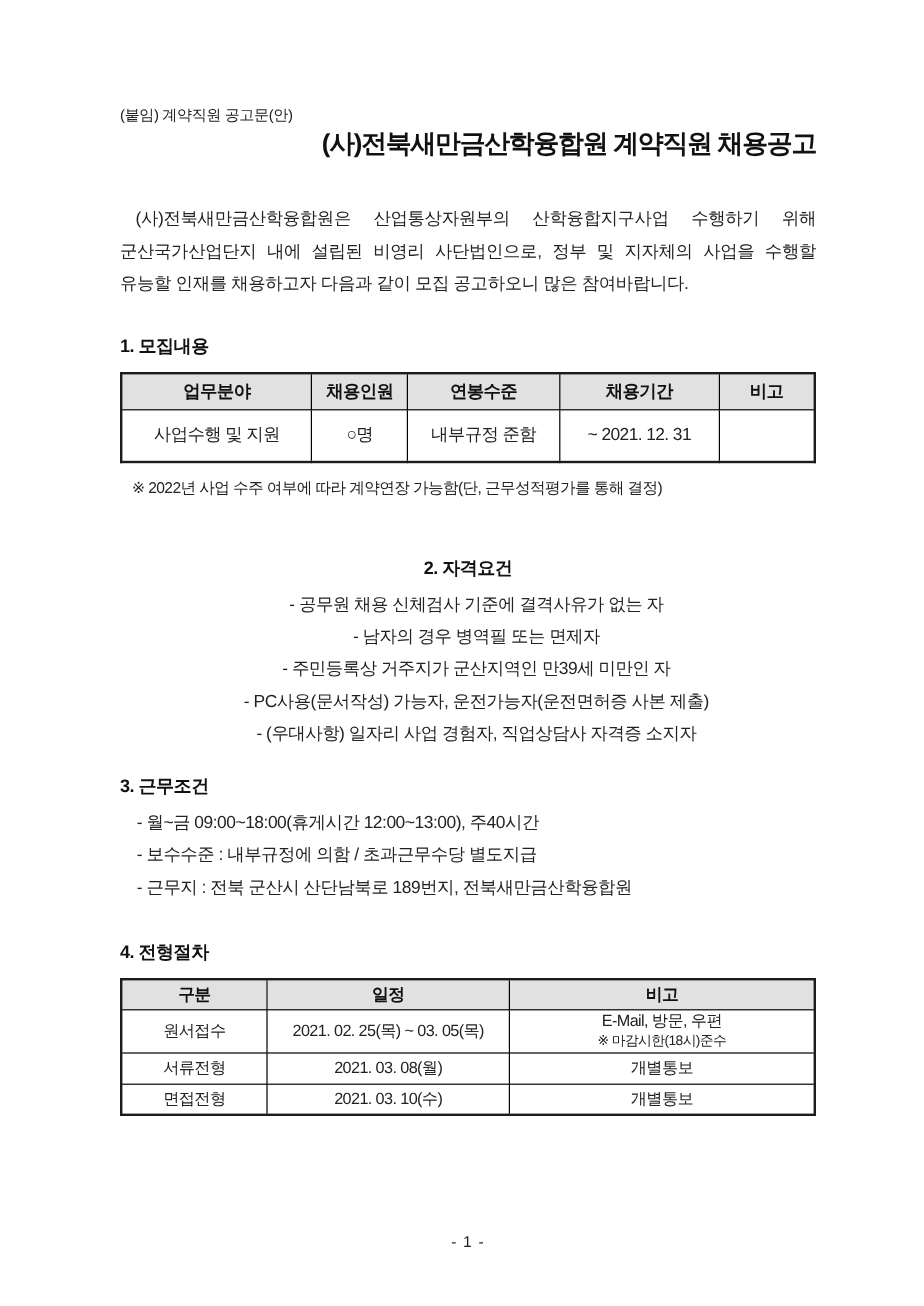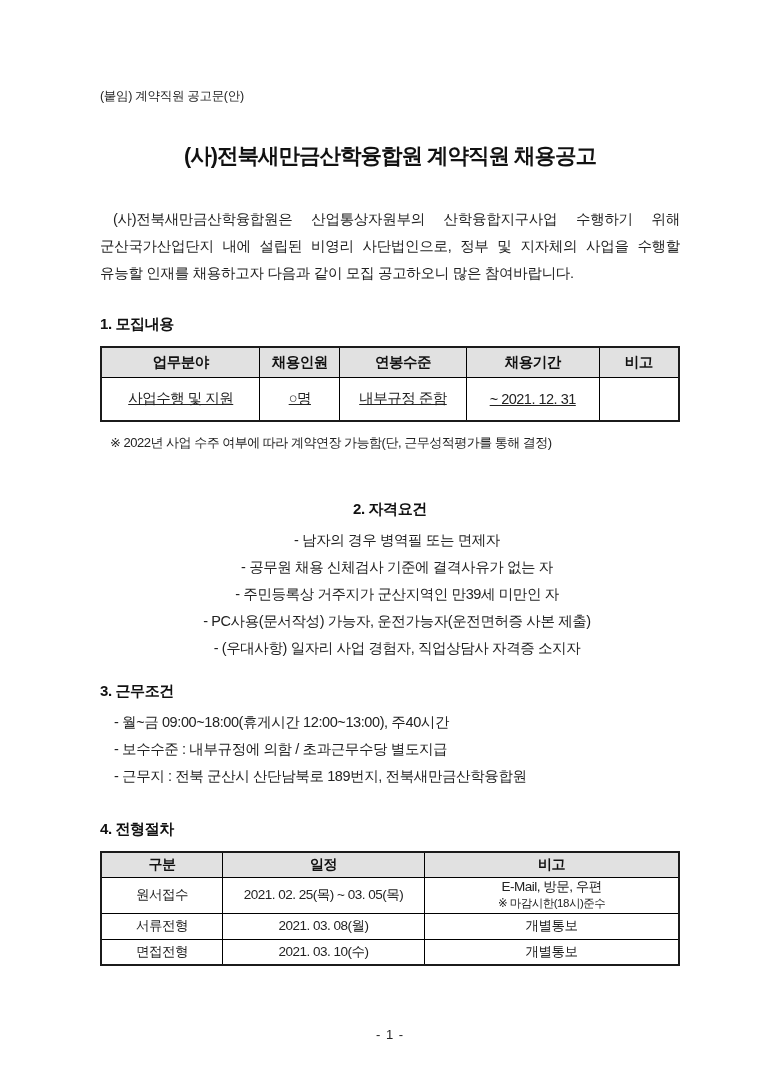--- a/index.html
+++ b/index.html
@@ -12,22 +12,21 @@
   .page {
     width:770px; height:1088px;
     padding:88px 90px 46px 100px;
     display:flex; flex-direction:column;
     background:#ffffff;
   }
   .attachment-label {
     font-size:12.5px; letter-spacing:-0.3px; color:#222;
   }
   .doc-title {
-    margin-top:36px;
-    text-align:center;
+    text-align:right;
     font-size:21.5px; font-weight:bold; letter-spacing:-1px; color:#111;
   }
   .intro {
     margin-top:36px;
     font-size:14.5px; line-height:27px; letter-spacing:-0.3px;
     text-align:justify; text-indent:13px; word-break:keep-all; color:#222;
   }
   .sec-heading {
     font-size:15px; font-weight:bold; letter-spacing:-0.4px; color:#111;
   }
@@ -43,21 +42,21 @@
   }
   th, td {
     border:1px solid #000000;
     text-align:center; vertical-align:middle;
     letter-spacing:-0.5px; white-space:nowrap; overflow:hidden;
   }
   th {
     background:#e1e1e1; font-weight:bold; color:#111;
   }
   .t1 th { height:30px; font-size:14.5px; }
-  .t1 td { height:44px; font-size:14.5px; color:#222;text-decoration:underline; }
+  .t1 td { height:44px; font-size:14.5px; color:#222; }
   .t2 th { height:25px; font-size:14px; }
   .t2 td { height:26px; font-size:13.5px; color:#222; }
   .t2 tr.row-tall td { height:36px; }
   .remark-note { display:block; font-size:11.5px; letter-spacing:-0.5px; margin-top:1px; }
   .remark-main { display:block; line-height:16px; }
 
   .table-note {
     margin-top:12px; padding-left:10px;
     font-size:13px; letter-spacing:-0.5px; color:#222;
   }
@@ -113,22 +112,22 @@
           <td></td>
         </tr>
       </tbody>
     </table>
     <div class="table-note">※ 2022년 사업 수주 여부에 따라 계약연장 가능함(단, 근무성적평가를 통해 결정)</div>
   </div>
 
   <div class="sec-2">
     <div class="sec-heading">2. 자격요건</div>
     <ul class="item-list">
+      <li>- 공무원 채용 신체검사 기준에 결격사유가 없는 자</li>
       <li>- 남자의 경우 병역필 또는 면제자</li>
-      <li>- 공무원 채용 신체검사 기준에 결격사유가 없는 자</li>
       <li>- 주민등록상 거주지가 군산지역인 만39세 미만인 자</li>
       <li>- PC사용(문서작성) 가능자, 운전가능자(운전면허증 사본 제출)</li>
       <li>- (우대사항) 일자리 사업 경험자, 직업상담사 자격증 소지자</li>
     </ul>
   </div>
 
   <div class="sec-3">
     <div class="sec-heading">3. 근무조건</div>
     <ul class="item-list">
       <li>- 월~금 09:00~18:00(휴게시간 12:00~13:00), 주40시간</li>

